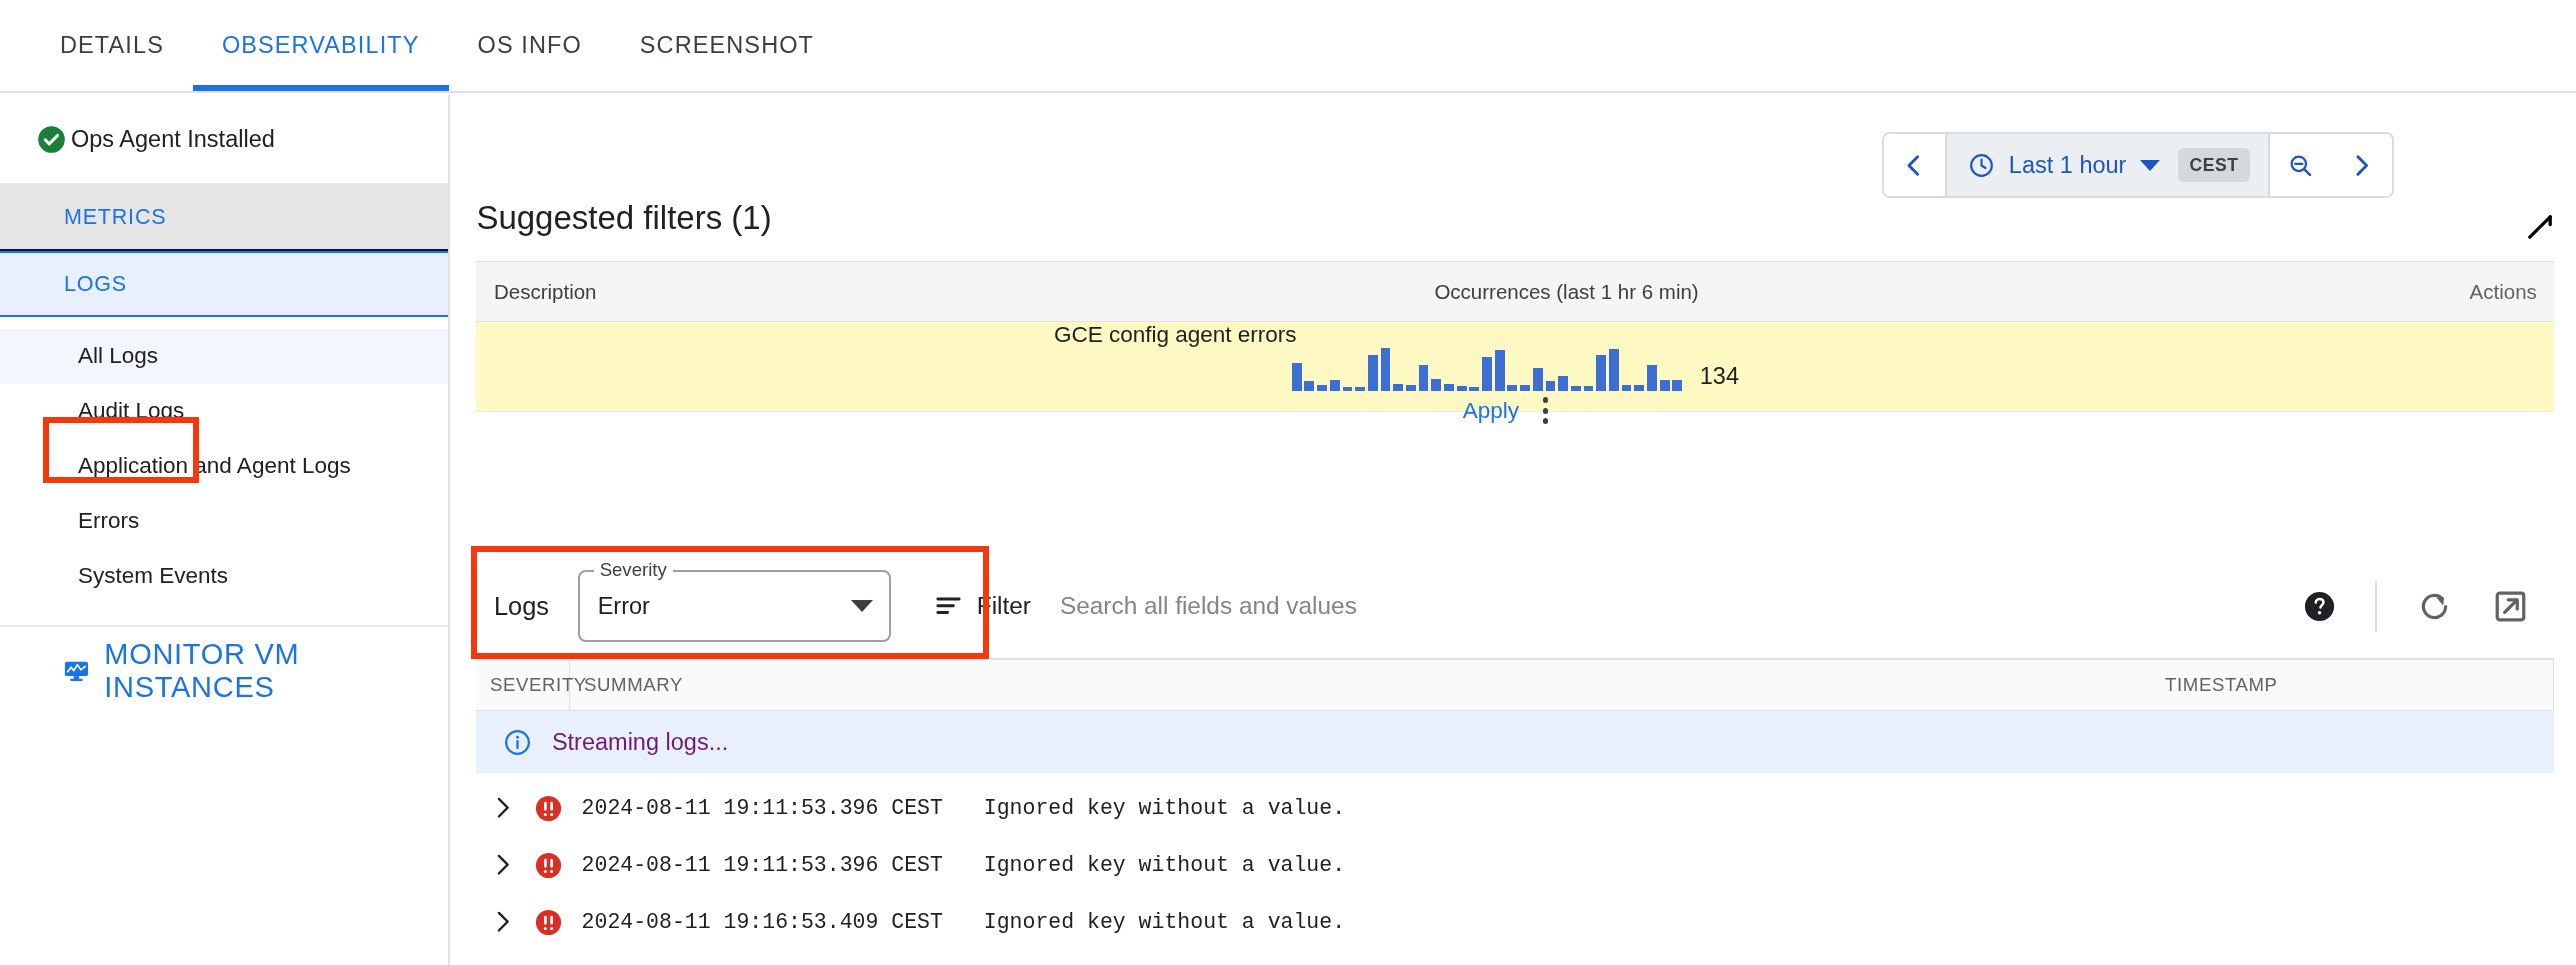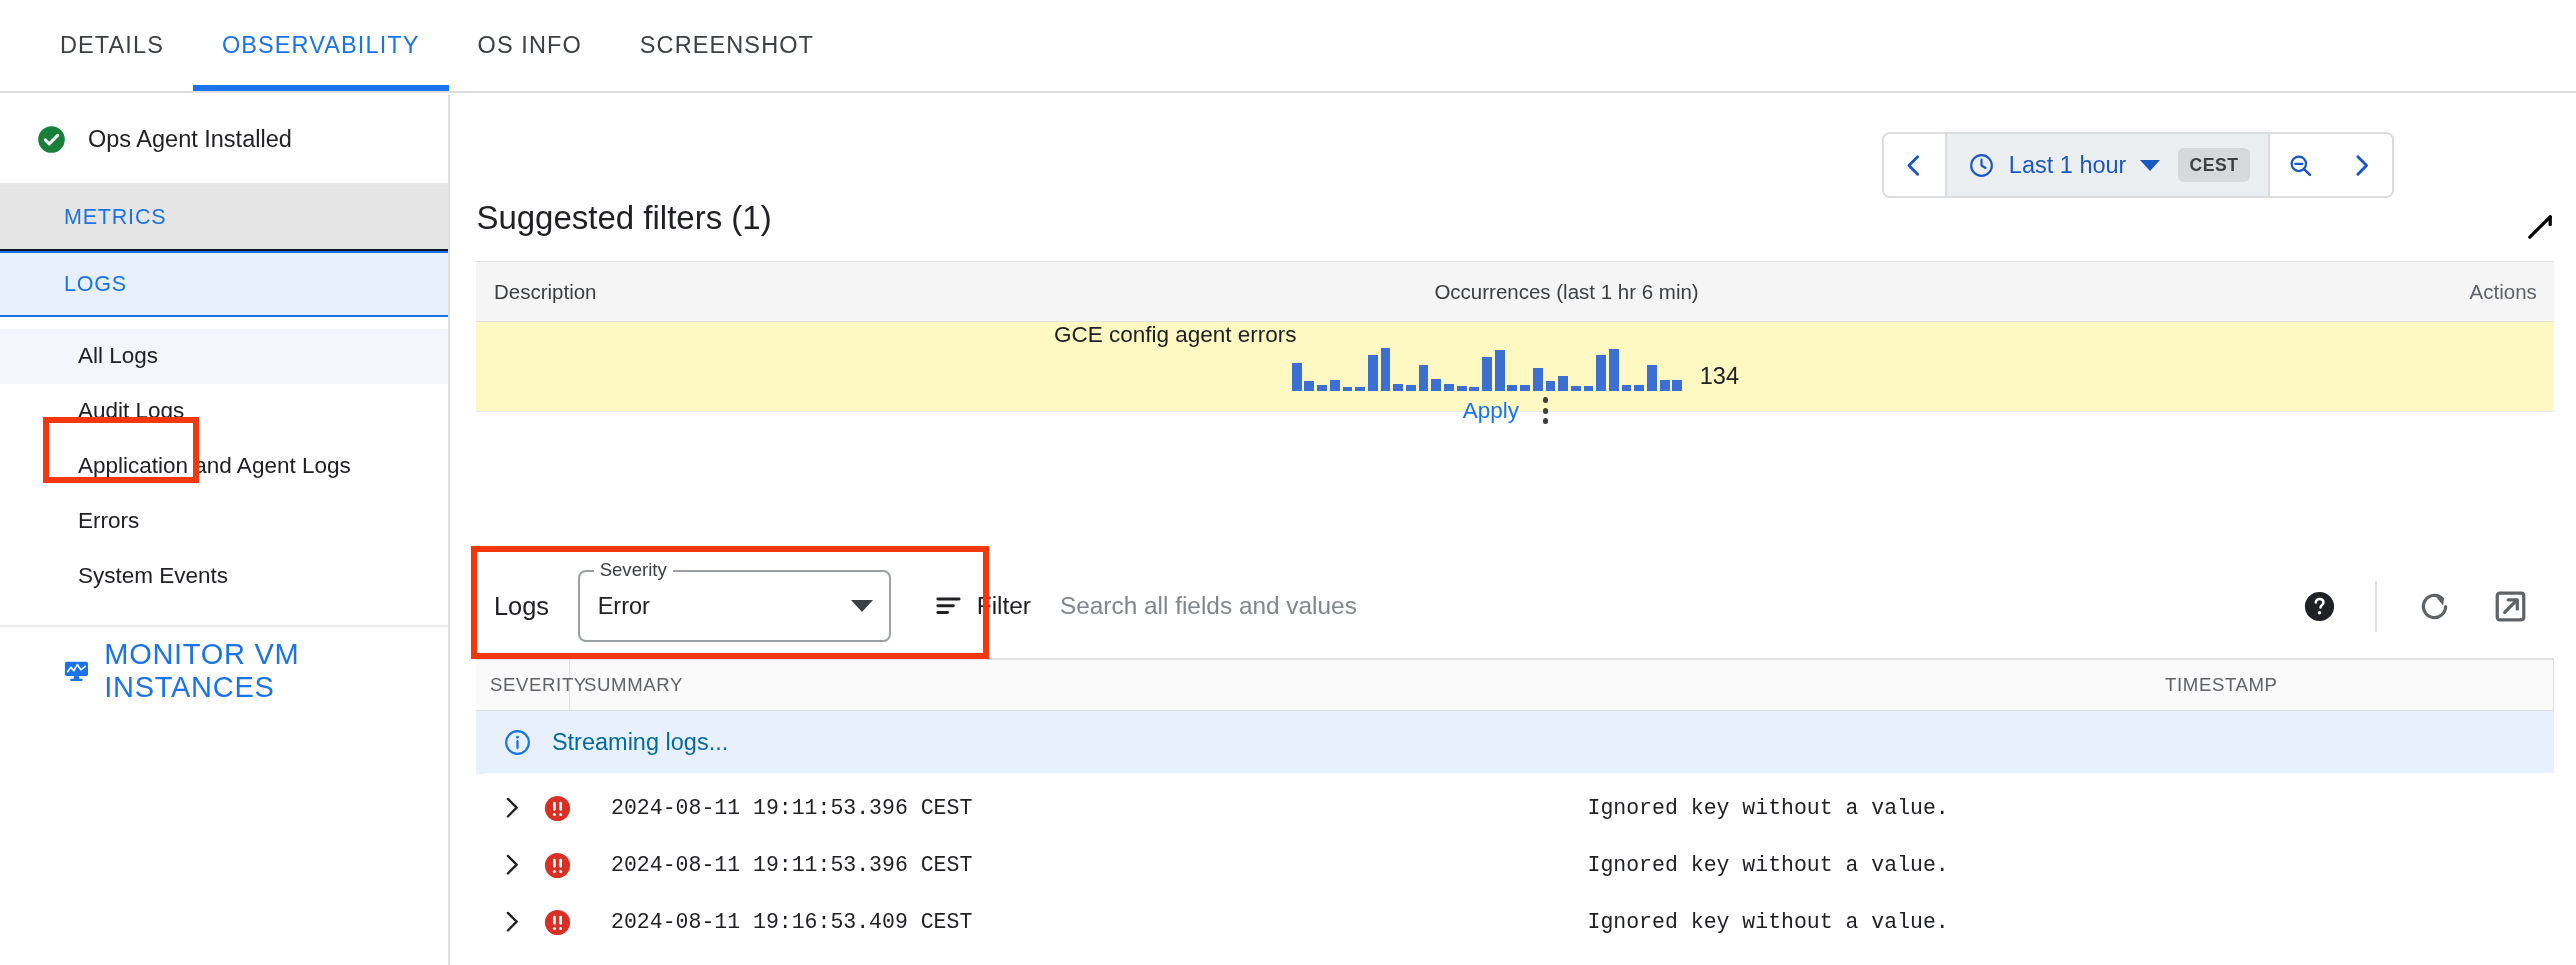--- a/index.html
+++ b/index.html
@@ -35,21 +35,21 @@
     content:""; position:absolute; left:0; right:0; bottom:0;
     height: 5.9px; background:#1a73e8;
   }
 
   
   .sidebar {
     position:absolute; left:0; top:95px; width:450px; height:871px;
     background:#fff; border-right: 2px solid #e0e0e0;
   }
   .ops-agent {
-    display:flex; align-items:center; gap:22px;
+    display:flex; align-items:center; gap:5px;
     height: 90px; padding-left: 37px;
     border-bottom: 2px solid #e8eaed;
   }
   .ok-icon { width:29px; height:29px; flex:none; display:block; }
   .ops-agent-label { font-size:23.5px; color:#202124; }
 
   .nav-section {
     height: 66px; display:flex; align-items:center;
     padding-left: 64px;
     font-size: 21.5px; font-weight:500; letter-spacing:0.8px;
@@ -199,26 +199,26 @@
   .lh-cell { font-size:18.6px; color:#5f6368; letter-spacing:0.6px; display:flex; align-items:center;
              height:100%; padding-left: 13.7px; }
   .lh-sev  { width: 94px; border-right:1px solid #e0e0e0; }
   .lh-ts   { width: 403px; border-right:1px solid #e0e0e0; }
   .lh-sum  { flex:1; }
 
   .streaming {
     position:absolute; left:25.4px; top: 616px; width:2078px; height: 63px;
     background:#e8f0fe; display:flex; align-items:center; gap:19.5px; padding-left: 27px;
   }
-  .streaming-text { font-size:23.5px; color:#0369a1; }
+  .streaming-text { font-size:23.5px; color:#701a75; }
 
   .log-row {
-    position:absolute; left:34px; width:2078px; height: 71px;
+    position:absolute; left:25px; width:2078px; height: 71px;
     display:flex; align-items:center;
-    border-bottom:1px solid #eceff1; background:#fff;text-align:center;
+    border-bottom:1px solid #eceff1; background:#fff;
   }
   .lr-exp { width: 39px; display:flex; align-items:center; justify-content:center;
             cursor:pointer; margin-left: 7.8px; }
   .lr-sev { width: 51px; display:flex; align-items:center; justify-content:center; }
   .lr-ts  { width: 410px; font-family:"Liberation Mono", monospace; font-size:21.5px;
             color:#202124; padding-left: 7.8px; white-space:nowrap; }
   .lr-sum { flex:1; font-family:"Liberation Mono", monospace; font-size:21.5px;
             color:#202124; white-space:nowrap; overflow:hidden; text-overflow:ellipsis;
             padding-right:19.5px; }
 </style>

